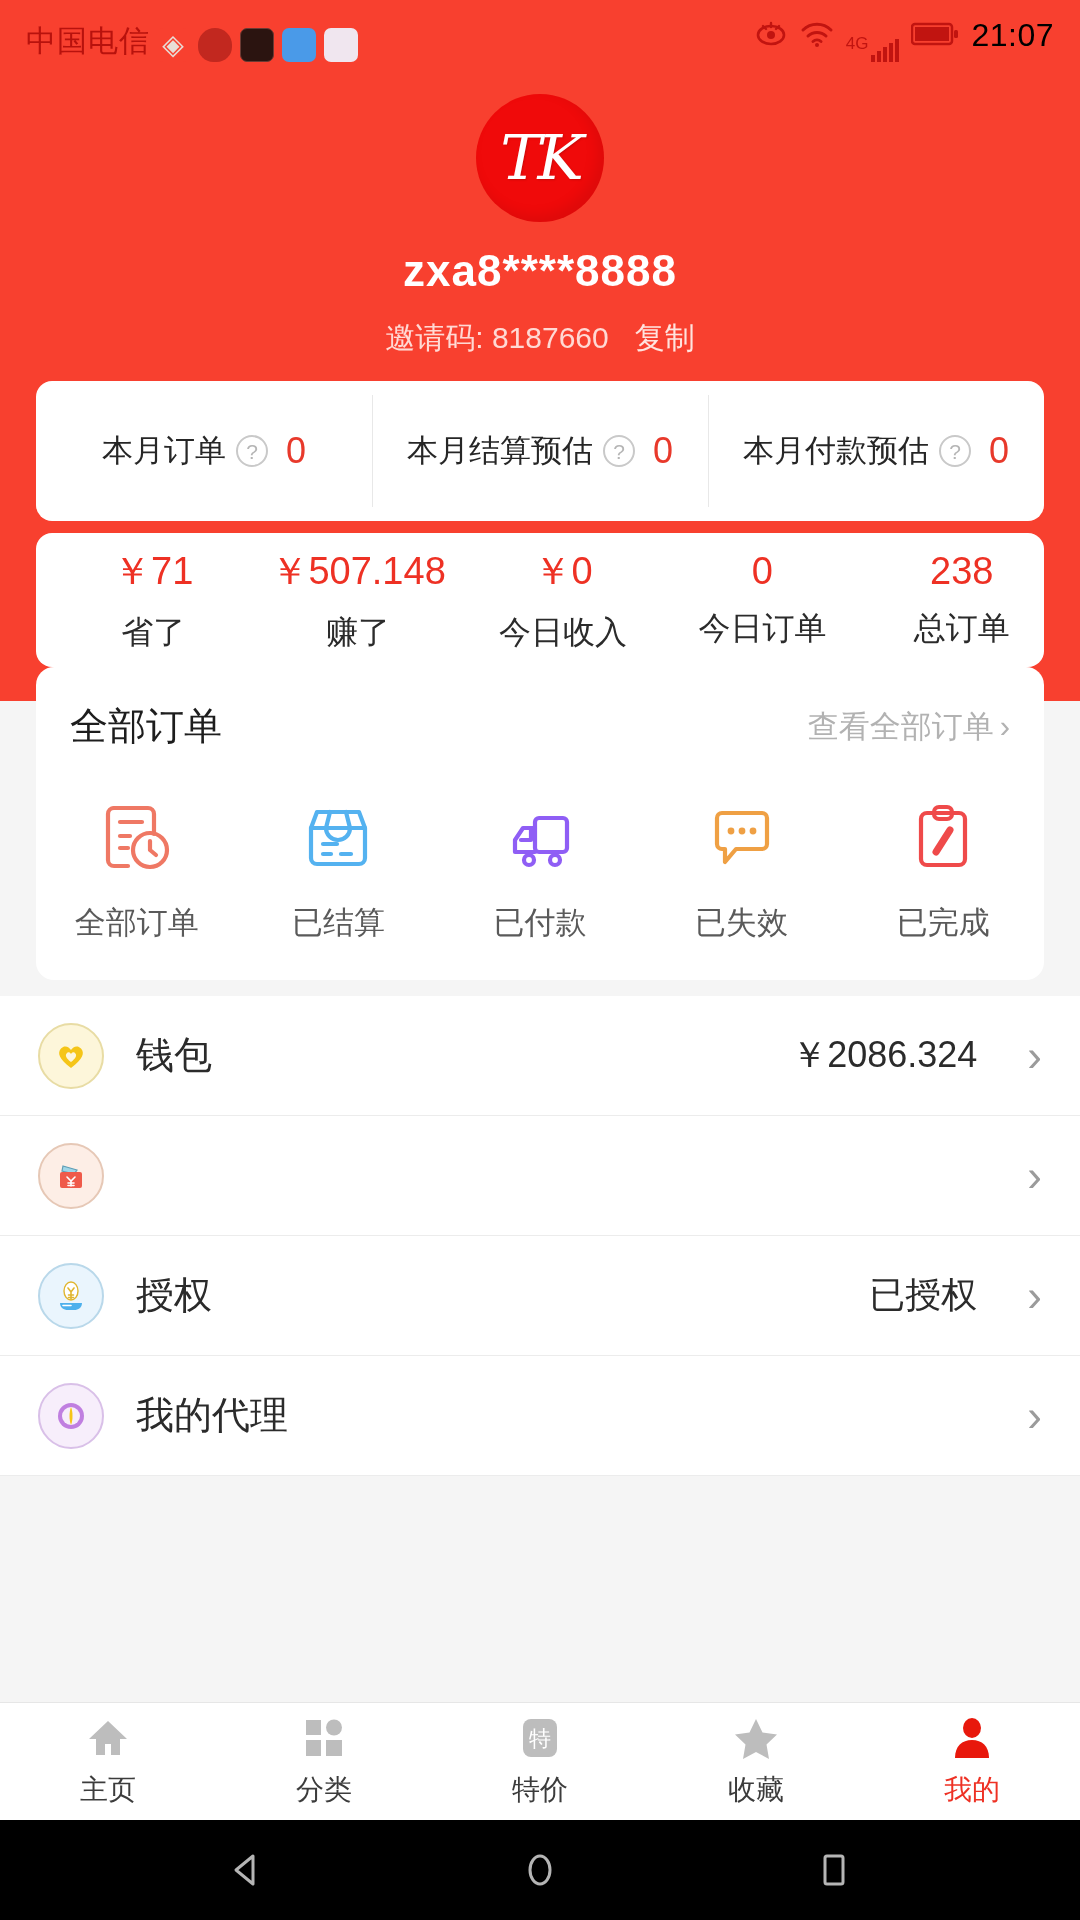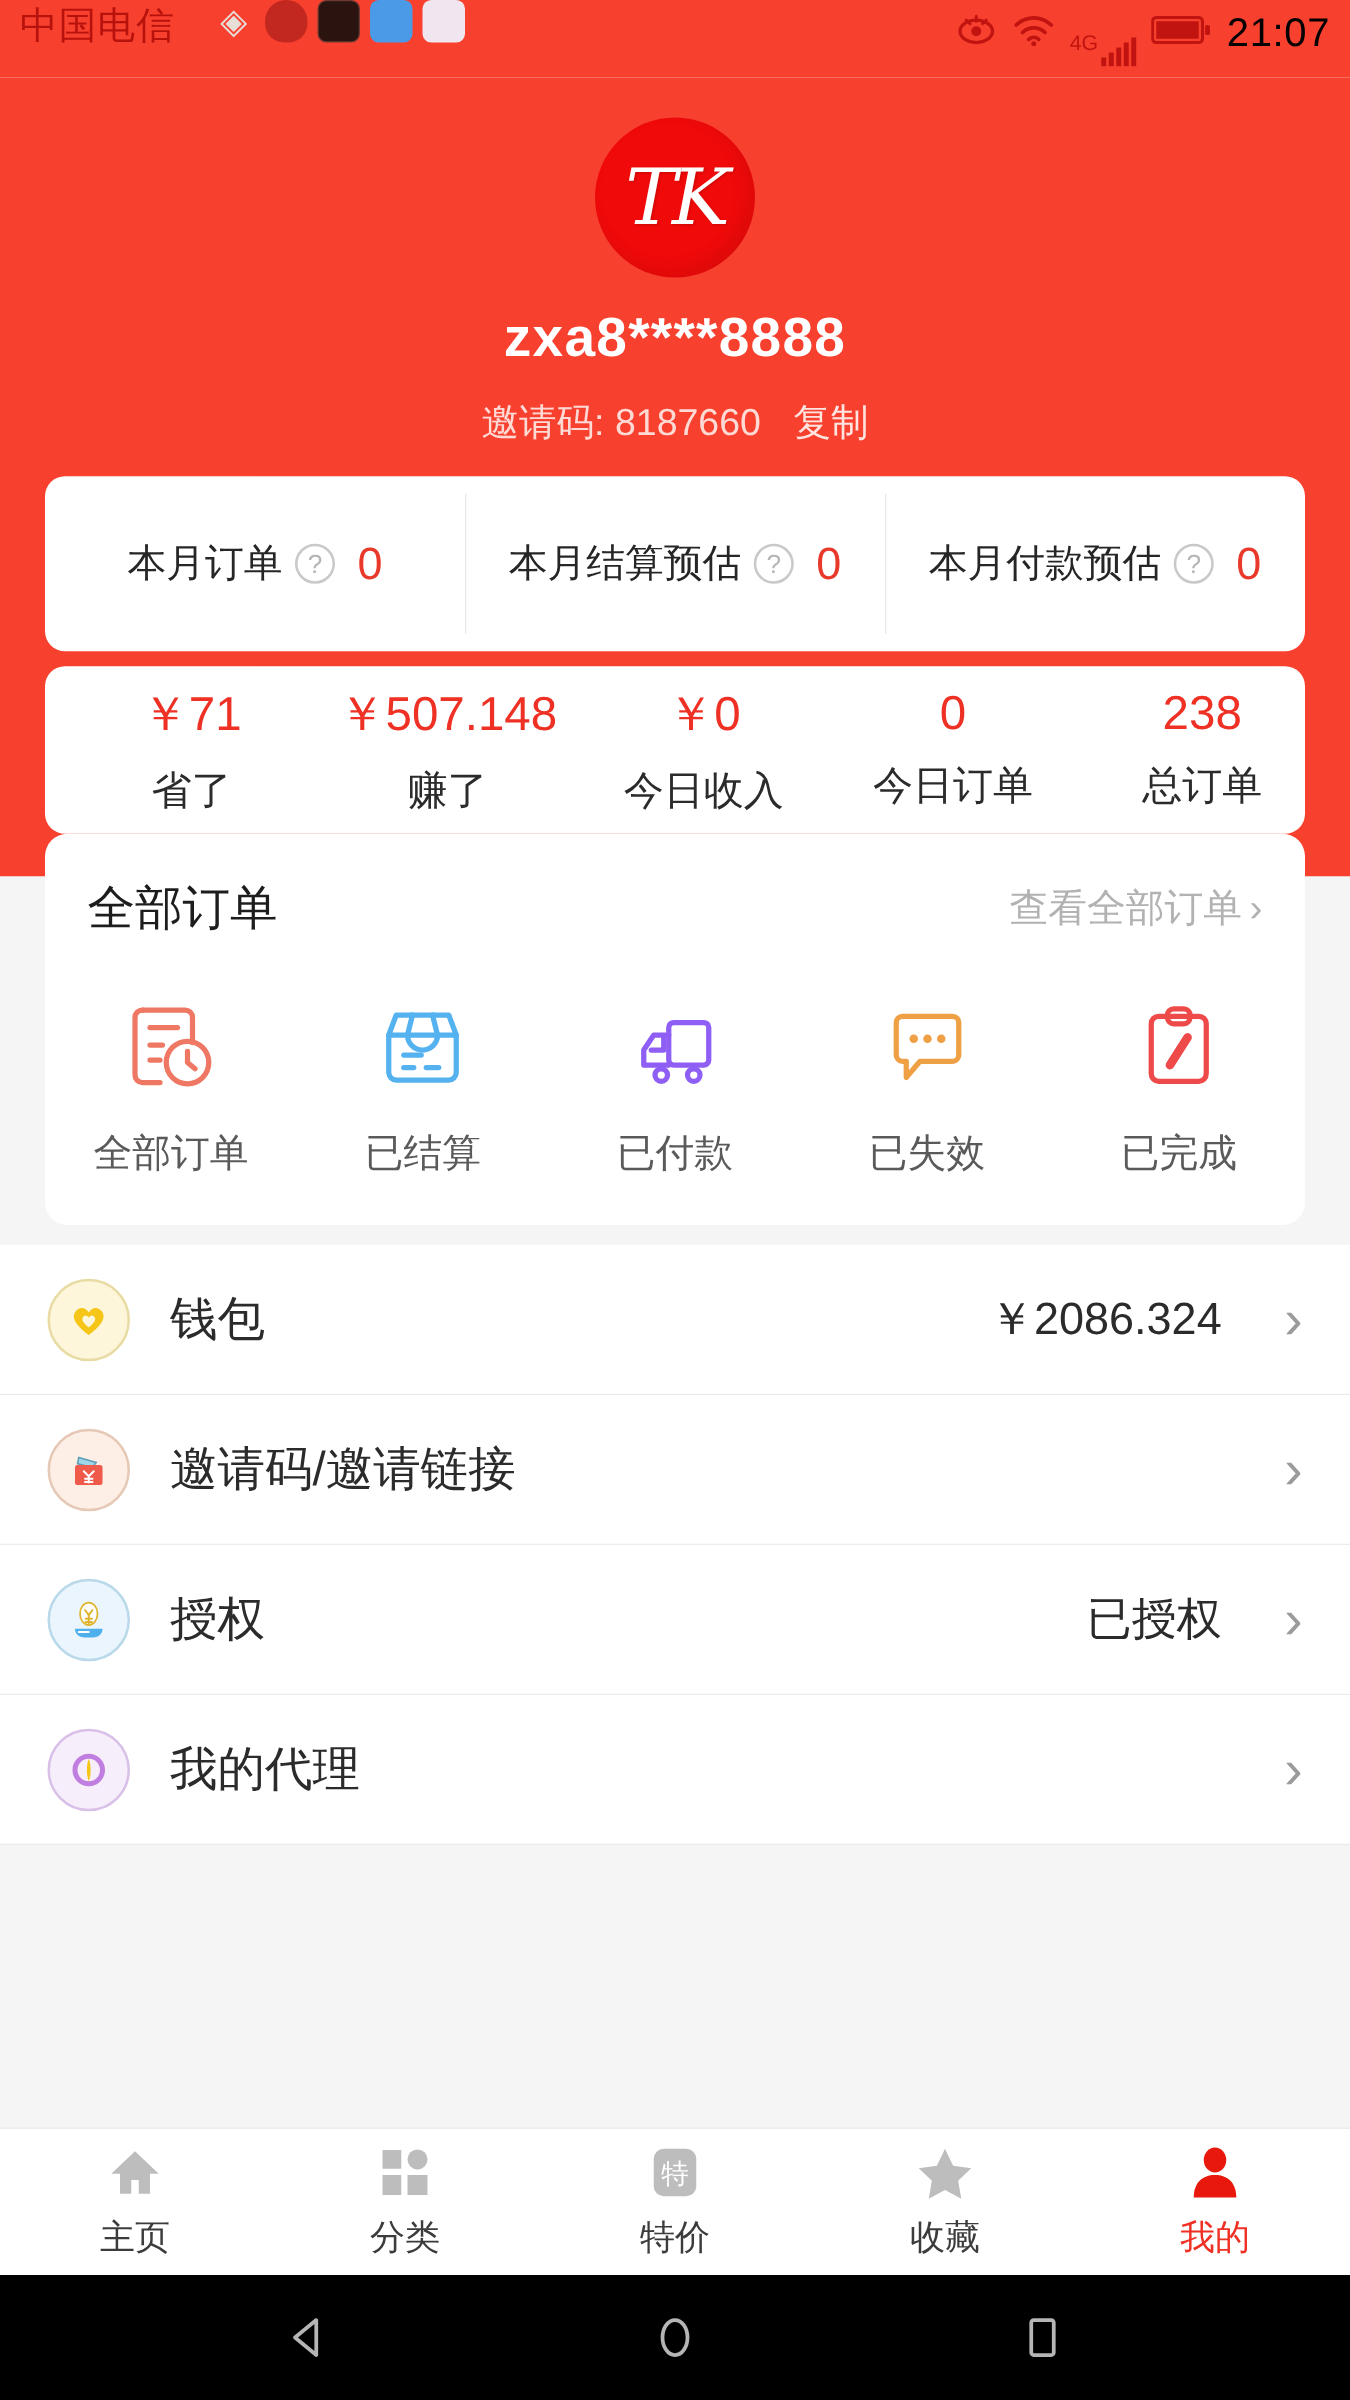--- a/index.html
+++ b/index.html
@@ -7,21 +7,21 @@
   body {
     font-family: "Liberation Sans", "DejaVu Sans", sans-serif;
     background:#f5f5f5;
     overflow:hidden;
     position:relative;
   }
 
   
   .statusbar{
     height:62px; background:#f8402f; color:#c9120c;
-    display:flex; align-items:flex-start; padding:0 16px; gap:26px;
+    display:flex; align-items:flex-end; padding:0 26px; gap:2px;
   }
   .carrier{ font-size:30px; color:#b8120d; letter-spacing:1px; font-weight:400; }
   .sb-apps{ display:flex; align-items:center; gap:8px; margin-left:4px; }
   .appicon{ width:34px; height:34px; border-radius:7px; display:block; }
   .ai-1{ background:#f8402f; color:#e8ded8; font-size:28px; line-height:34px; text-align:center;}
   .ai-2{ background:#c2281f; border-radius:50% 50% 45% 45%; }
   .ai-3{ background:#2b1410; border:1px solid #6b3a33; }
   .ai-4{ background:#4a9ae8; }
   .ai-5{ background:#f0e6ef; }
   .sb-right{ margin-left:auto; display:flex; align-items:center; gap:12px; color:#c11410;}
@@ -333,21 +333,20 @@
   </div>
 
   <div class="menu-row">
     <span class="menu-ico" style="background:#fdeee6;border:2px solid #e6c8b6;">
       <svg width="36" height="36" viewBox="0 0 36 36">
         <path d="M10 8 L24 12 L21 16 L9 13 Z" fill="#9fd6e8" stroke="#5d9db5" stroke-width="1.2"></path>
         <path d="M9 14 h18 a2 2 0 0 1 2 2 v12 a2 2 0 0 1 -2 2 H9 a2 2 0 0 1 -2 -2 V16 a2 2 0 0 1 2 -2 z" fill="#ef5a4a"></path>
         <path d="M14 19 l4 4 l4 -4 M18 23 v5 M15 25 h6 M15 27.5 h6" stroke="#fff" stroke-width="1.6" fill="none" stroke-linecap="round"></path>
       </svg>
     </span>
-    <span class="menu-lab">邀请码/邀请链接</span>
     <span class="chev alone">›</span>
   </div>
 
   <div class="menu-row">
     <span class="menu-ico" style="background:#eaf5fd;border:2px solid #b9d8ea;">
       <svg width="36" height="36" viewBox="0 0 36 36">
         <ellipse cx="18" cy="13" rx="7" ry="9" fill="#fff" stroke="#e0b52e" stroke-width="1.4"></ellipse>
         <path d="M15 10 l3 4 l3 -4 M18 14 v7 M15.5 17 h5 M15.5 19.5 h5" stroke="#e0b52e" stroke-width="1.6" fill="none" stroke-linecap="round"></path>
         <path d="M7 25 h22 a0 0 0 0 1 0 0 c0 4.5 -3.6 7 -8 7 h-6 c-4.4 0 -8 -2.5 -8 -7 z" fill="#4db0ec"></path>
         <path d="M10 27.5 h8" stroke="#fff" stroke-width="1.6" stroke-linecap="round"></path>

